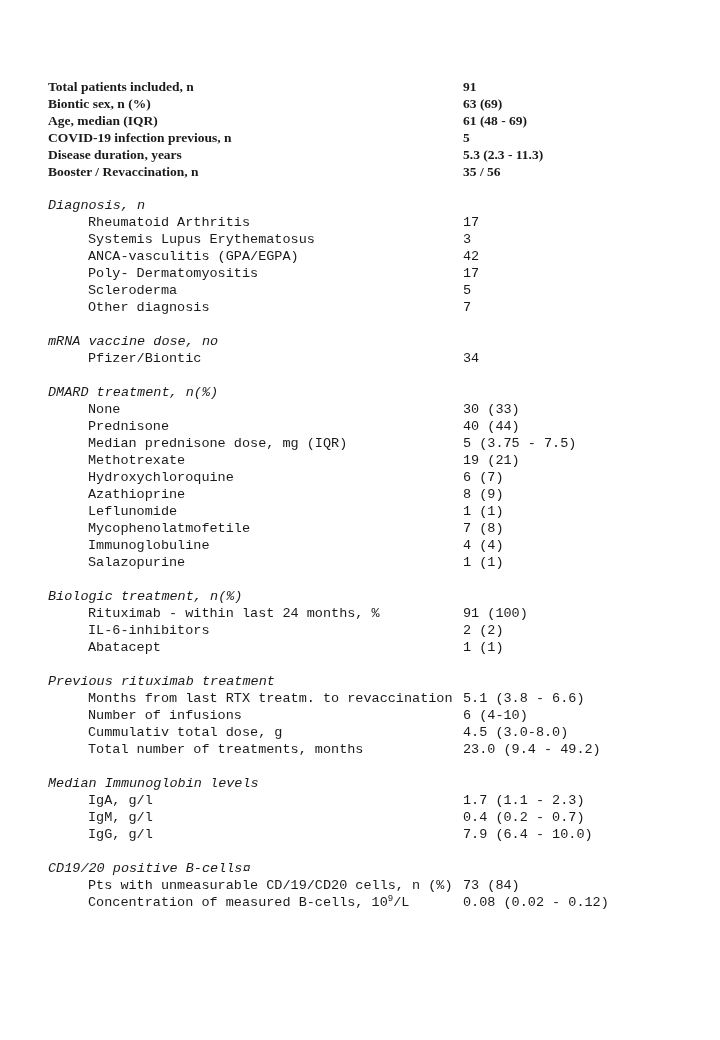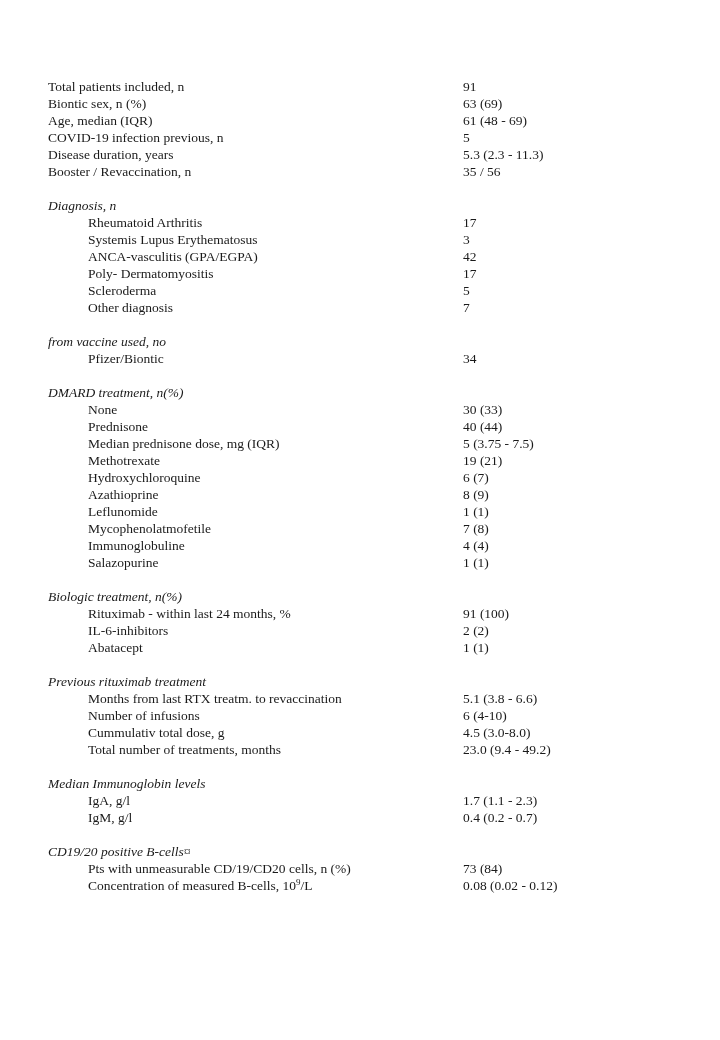--- a/index.html
+++ b/index.html
@@ -14,22 +14,22 @@
     font-family: "Liberation Serif", "DejaVu Serif", serif;
     color: #1a1a1a;
   }
   .page {
     padding: 78px 30px 0 48px;
     box-sizing: border-box;
     width: 720px;
     height: 1040px;
   }
   .section { margin: 0; }
-  .section + .section { margin-top: 17px; }
-  .section.extra-gap { margin-bottom: 16px; }
+  .section + .section { margin-top: 17px; font-family: Liberation Mono, monospace; }
+  .section.extra-gap { margin-bottom: 16px; font-weight: bold; }
   .header {
     font-style: italic;
     font-size: 13.5px;
     line-height: 17px;
     white-space: nowrap;
   }
   .header:empty { display: none; }
   .row {
     position: relative;
     font-size: 13.5px;
@@ -118,21 +118,21 @@
   </div>
 
   <div class="row indent">
     <span class="label">Other diagnosis</span>
     <span class="value">7</span>
   </div>
 </div>
   </section>
 
   <section class="section">
-    <div class="header">from vaccine used, no</div>
+    <div class="header">mRNA vaccine dose, no</div>
     <div class="rows">
   <div class="row indent">
     <span class="label">Pfizer/Biontic</span>
     <span class="value">34</span>
   </div>
 
 </div>
   </section>
 
   <section class="section">
@@ -241,20 +241,24 @@
   <div class="row indent">
     <span class="label">IgA, g/l</span>
     <span class="value">1.7 (1.1 - 2.3)</span>
   </div>
 
   <div class="row indent">
     <span class="label">IgM, g/l</span>
     <span class="value">0.4 (0.2 - 0.7)</span>
   </div>
 
+  <div class="row indent">
+    <span class="label">IgG, g/l</span>
+    <span class="value">7.9 (6.4 - 10.0)</span>
+  </div>
 </div>
   </section>
 
   <section class="section">
     <div class="header">CD19/20 positive B-cells¤</div>
     <div class="rows">
   <div class="row indent">
     <span class="label">Pts with unmeasurable CD/19/CD20 cells, n (%)</span>
     <span class="value">73 (84)</span>
   </div>

